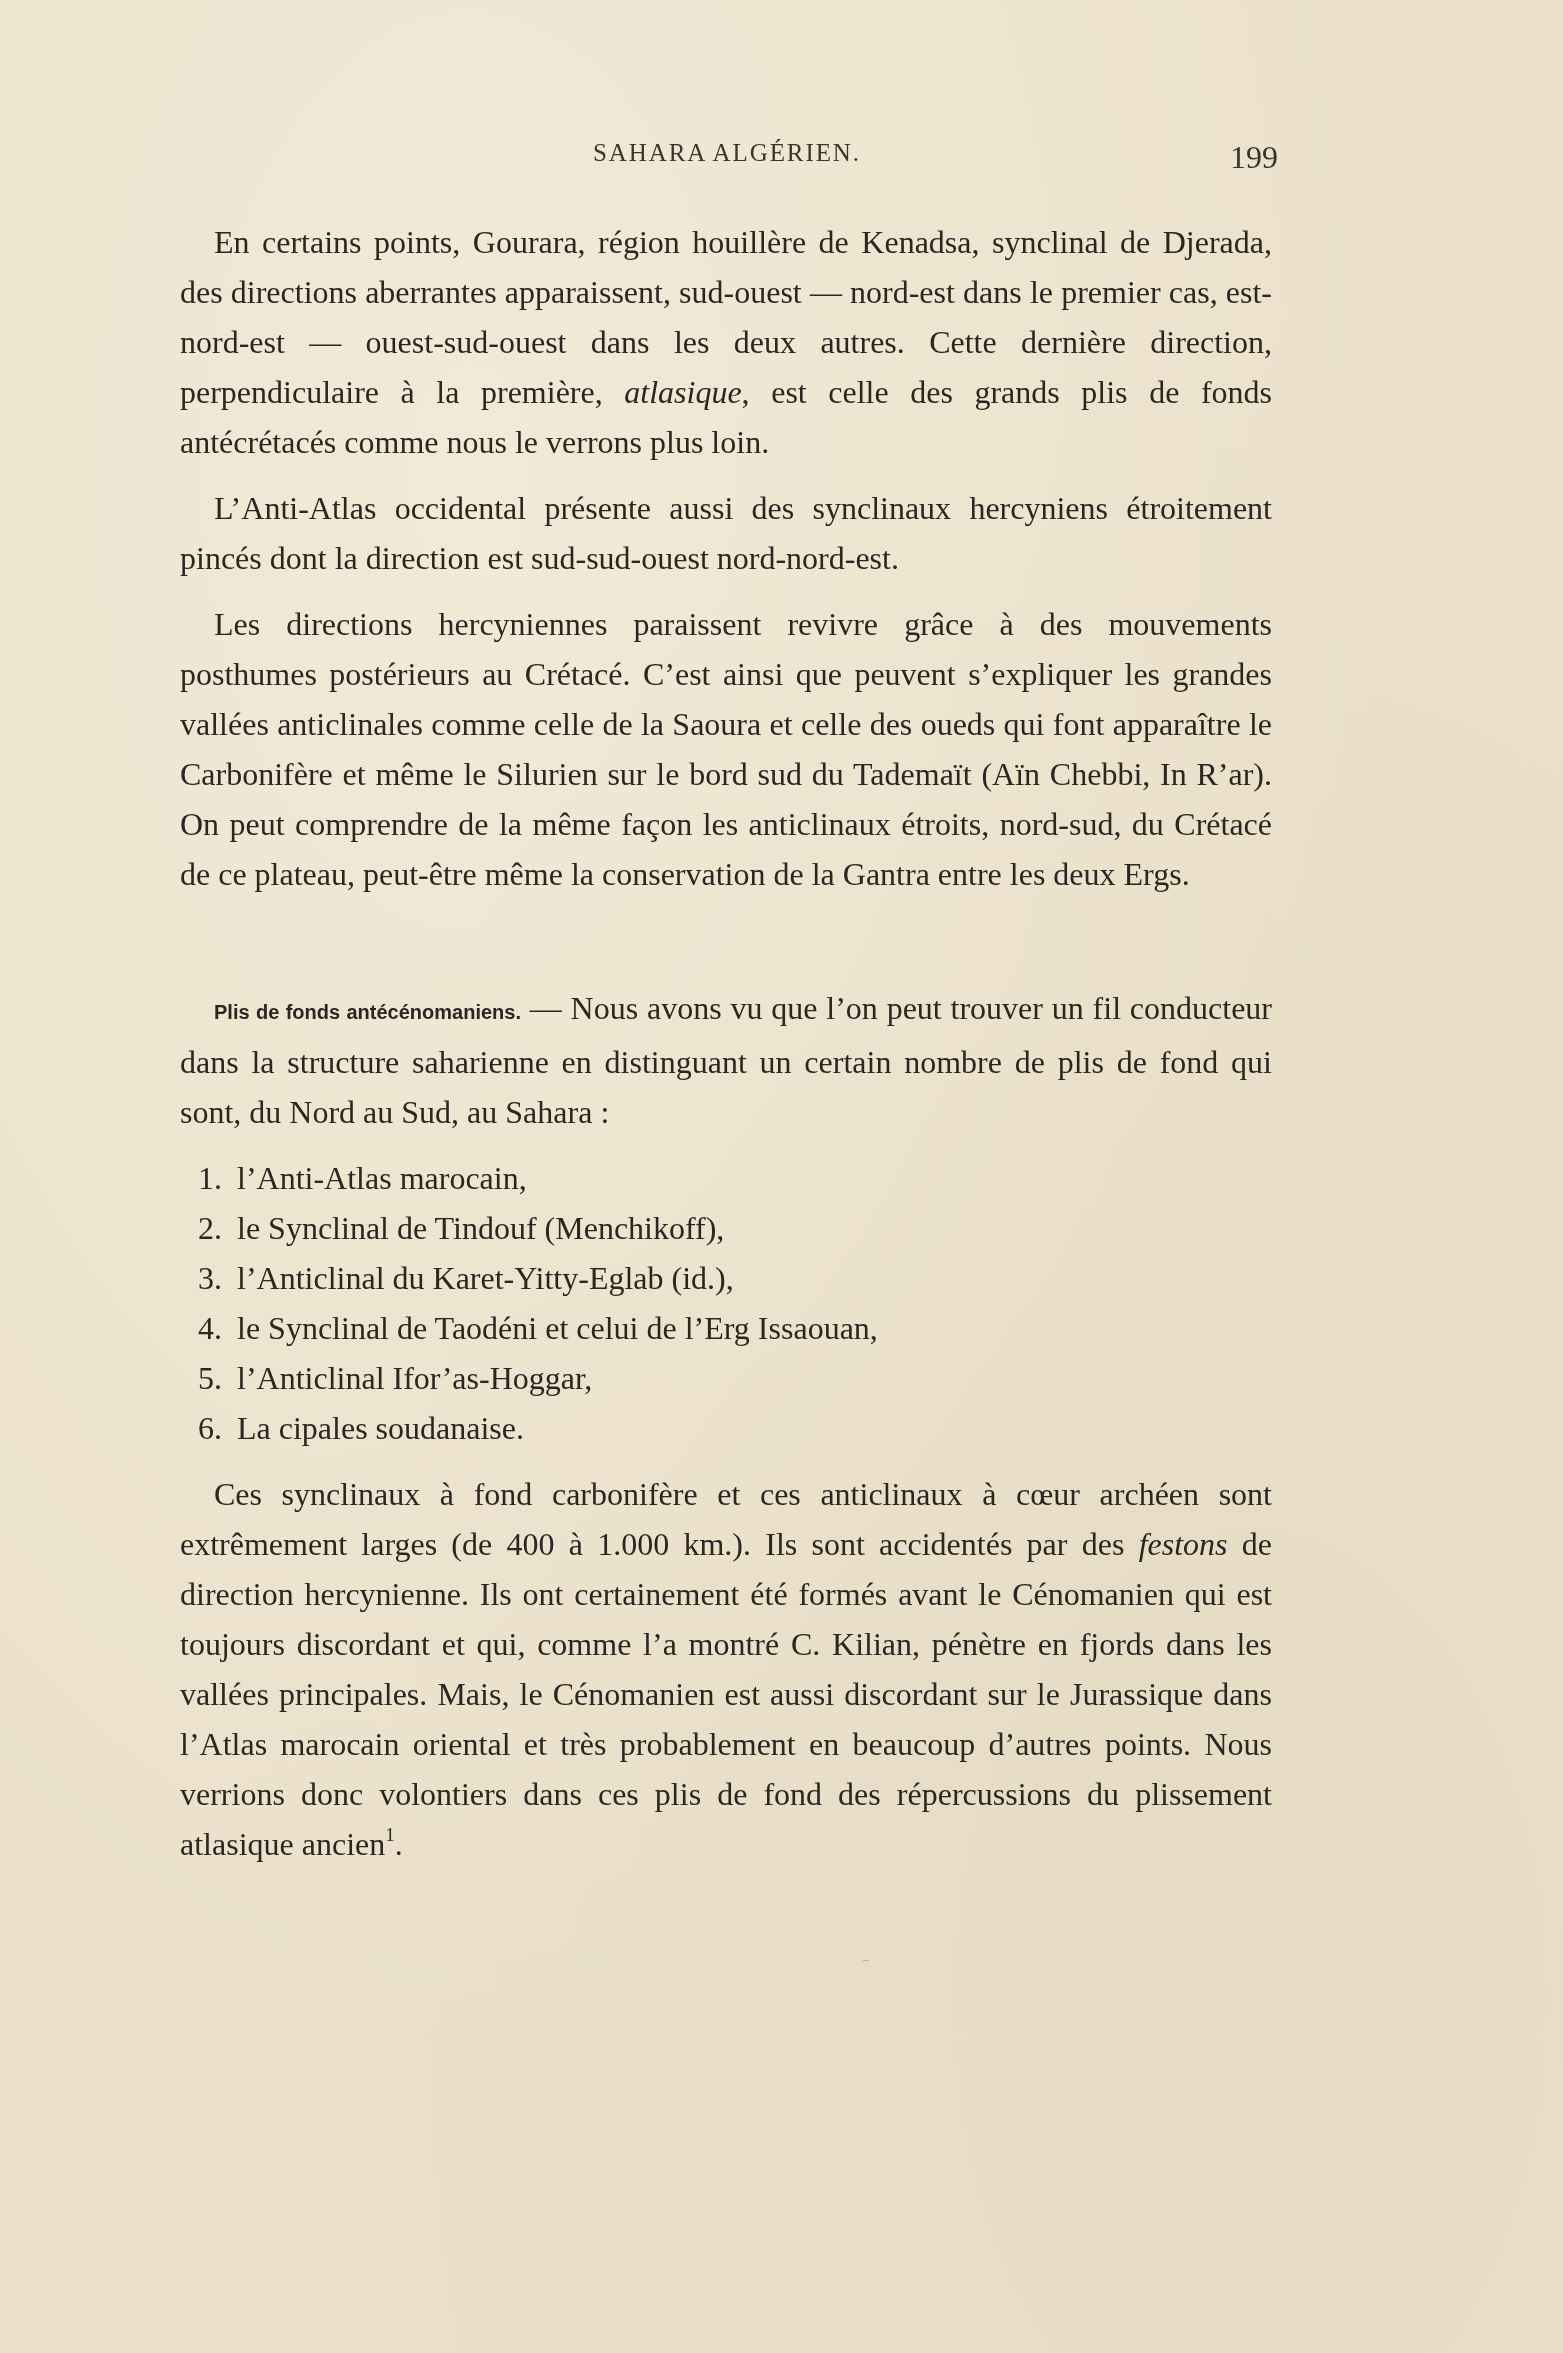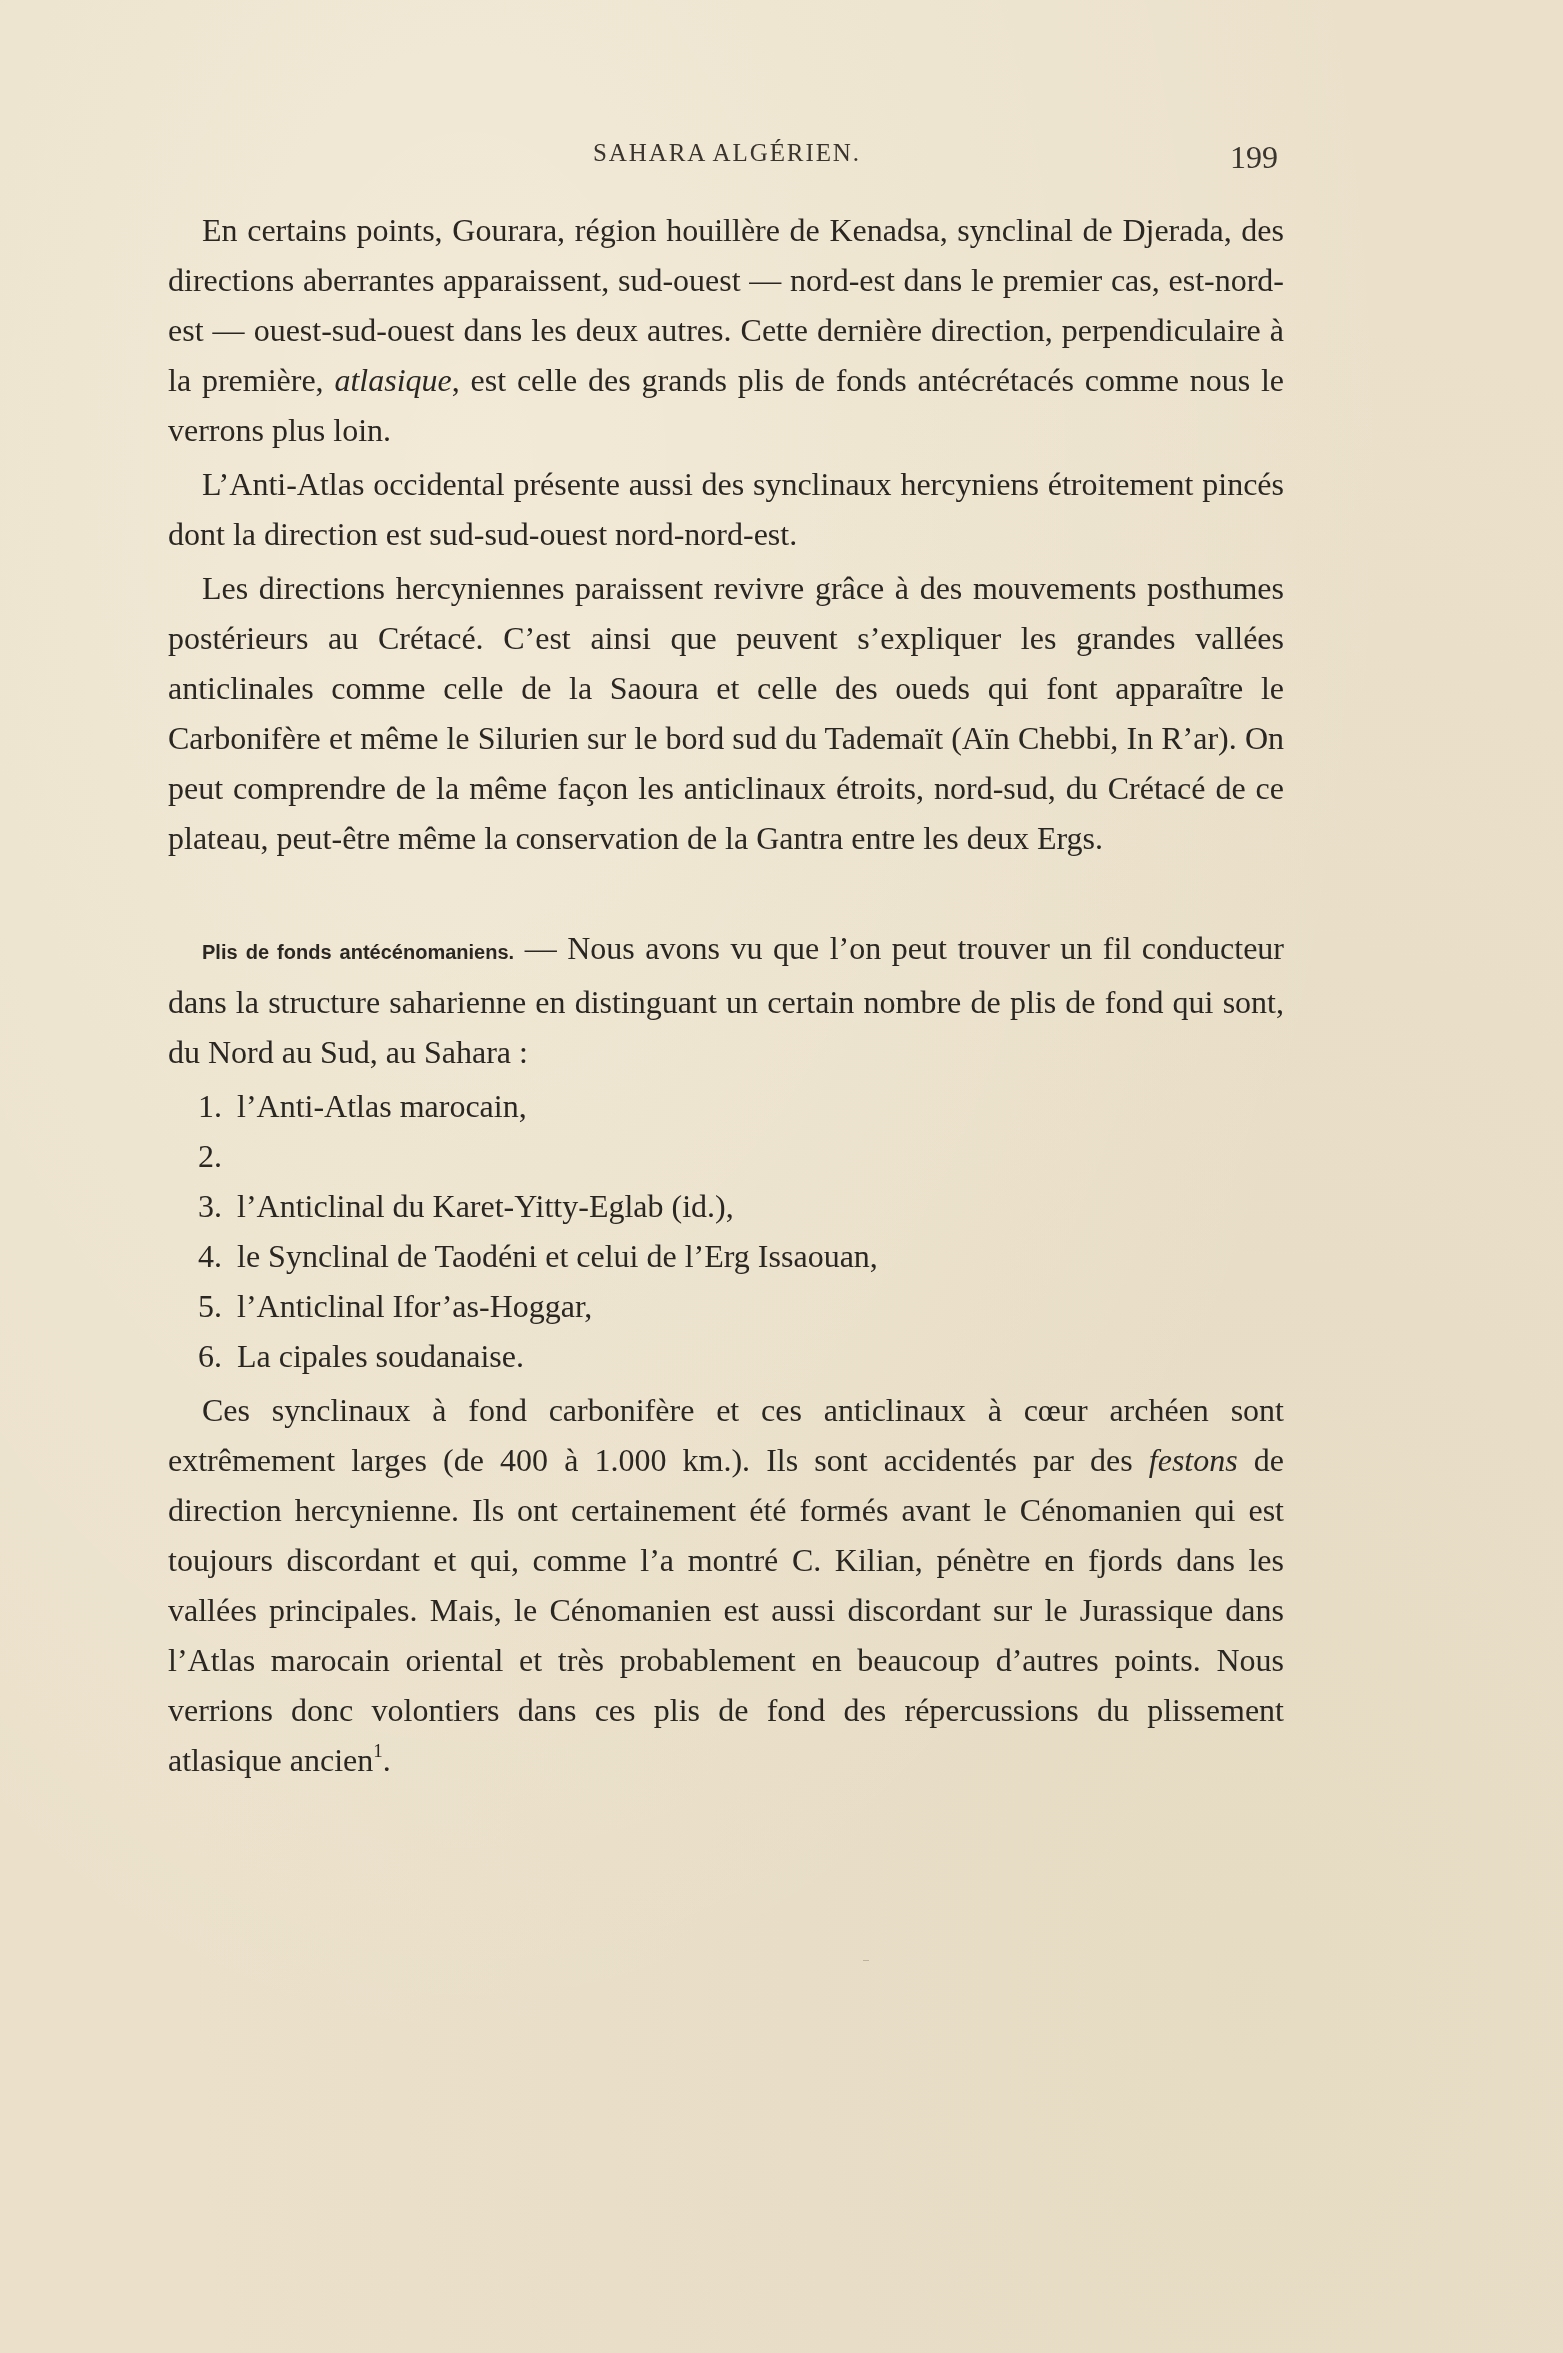--- a/index.html
+++ b/index.html
@@ -50,21 +50,21 @@
     .body-text {
       position: absolute;
       left: 164px;
       top: 201px;
       width: 1124px;
       font-size: 32px;
       line-height: 50px;
       text-align: justify;
     }
     .para {
-      margin: 4px;
+      margin: 16px;
       text-indent: 34px;
       text-align: justify;
       hyphens: manual;
     }
     .section-gap {
       height: 52px;
     }
     .heading-inline {
       font-family: "Liberation Sans", "DejaVu Sans", sans-serif;
       font-weight: bold;
@@ -136,20 +136,21 @@
 
     <p class="para"><span class="heading-inline">Plis de fonds antécénomaniens.</span><span> — Nous avons vu que l’on peut trouver un fil conducteur dans la structure saharienne en distinguant un certain nombre de plis de fond qui sont, du Nord au Sud, au Sahara :</span></p>
 
     <ul class="list">
       <li class="list-item">
           <span class="list-num">1.</span>
           <span>l’Anti-Atlas marocain,</span>
         </li>
       <li class="list-item">
           <span class="list-num">2.</span>
+          <span>le Synclinal de Tindouf (Menchikoff),</span>
         </li>
       <li class="list-item">
           <span class="list-num">3.</span>
           <span>l’Anticlinal du Karet-Yitty-Eglab (id.),</span>
         </li>
       <li class="list-item">
           <span class="list-num">4.</span>
           <span>le Synclinal de Taodéni et celui de l’Erg Issaouan,</span>
         </li>
       <li class="list-item">

